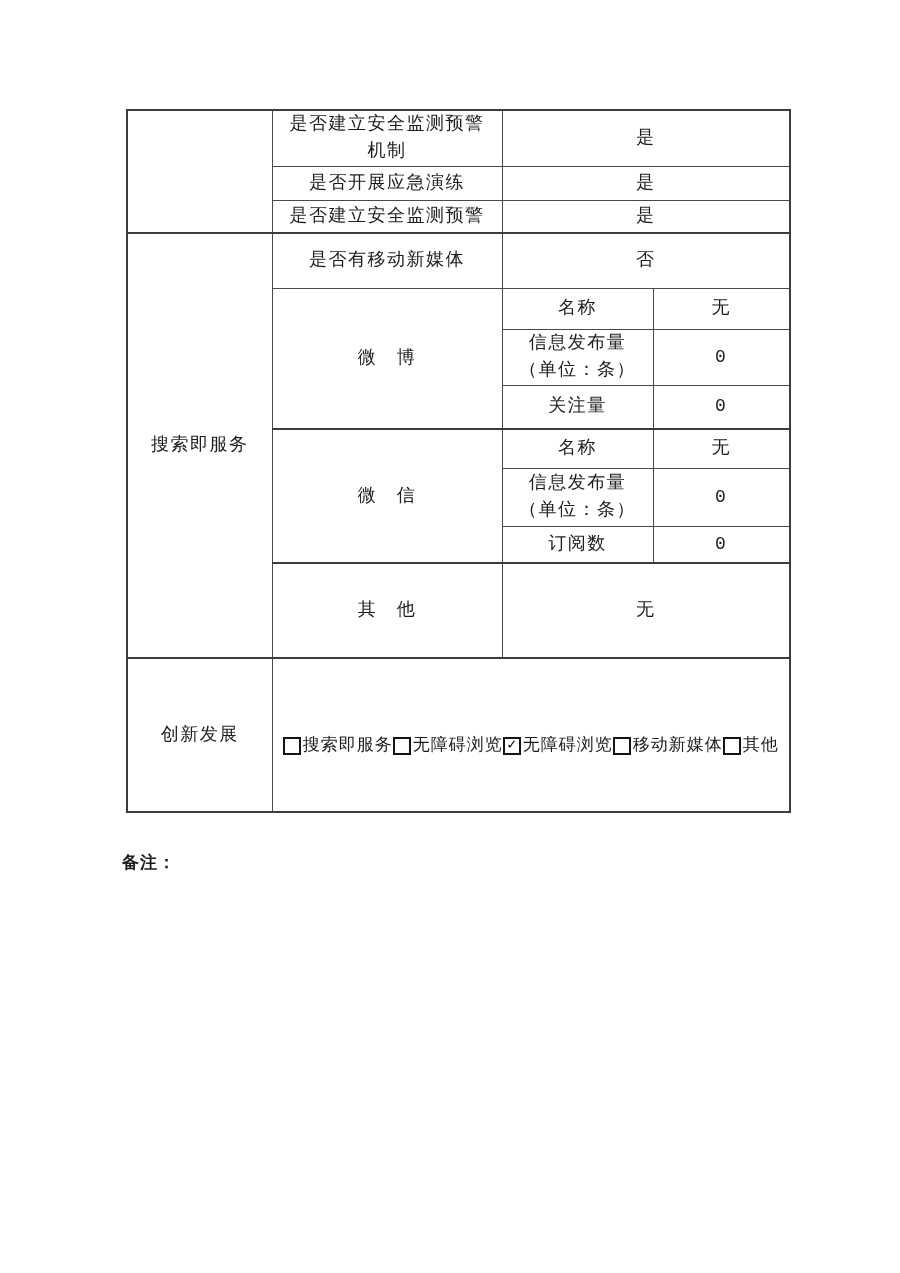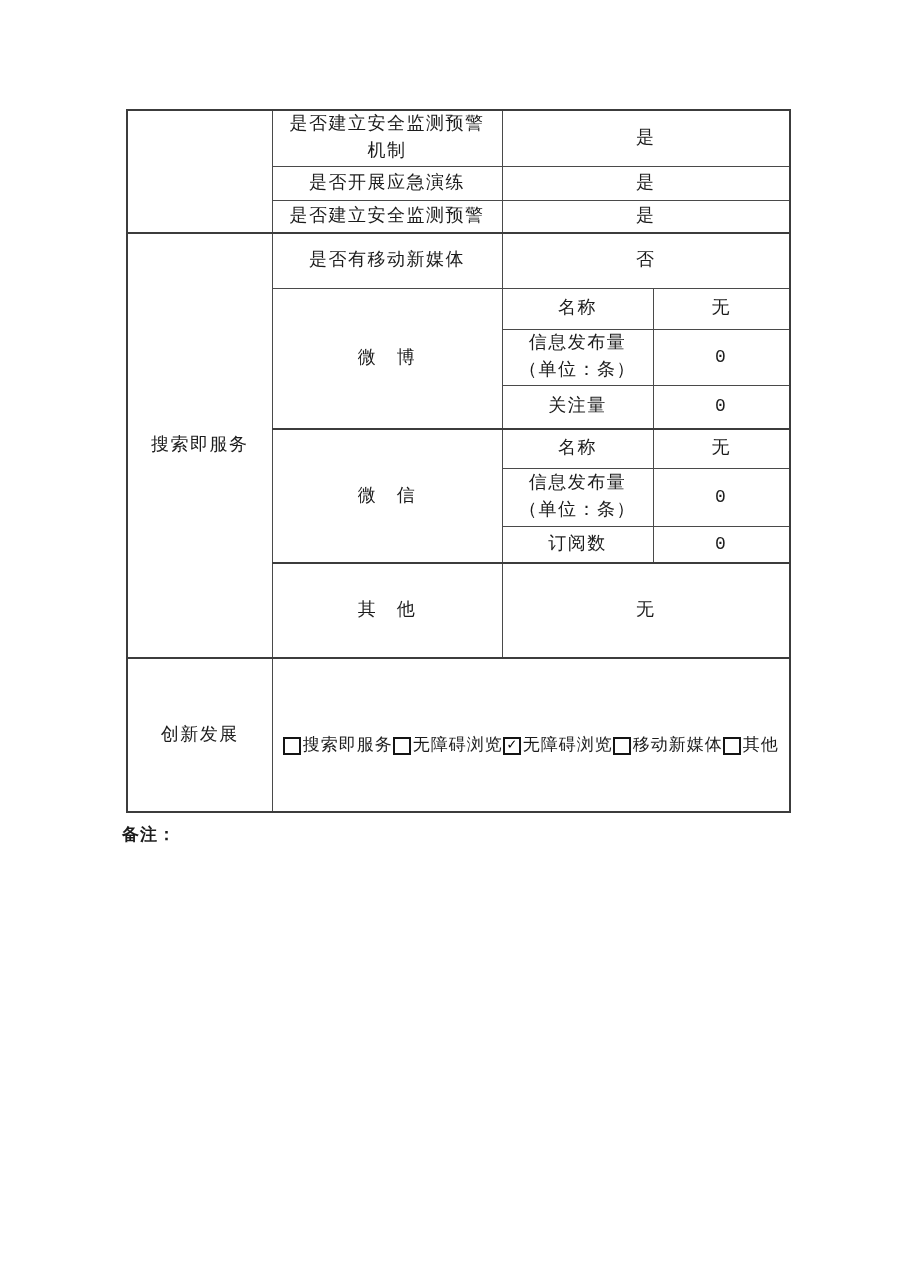--- a/index.html
+++ b/index.html
@@ -57,21 +57,21 @@
     font-weight: bold;
     line-height: 1;
     letter-spacing: 0;
     color: #000;
     background: #fff;
     flex: 0 0 auto;
   }
   .notes {
     position: absolute;
     left: 122px;
-    top: 823px;
+    top: 851px;
     font-size: 17px;
     font-weight: bold;
     letter-spacing: 1px;
   }
   .page-number {
     position: absolute;
     left: 0; right: 0;
     top: 1184px;
     text-align: center;
     font-size: 20px;

